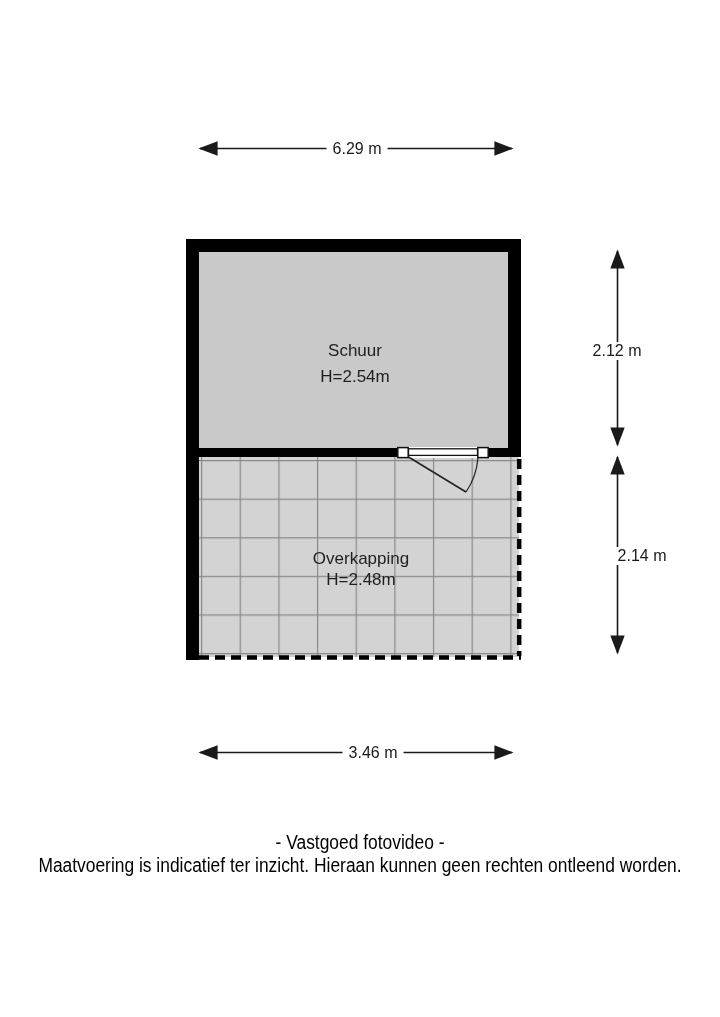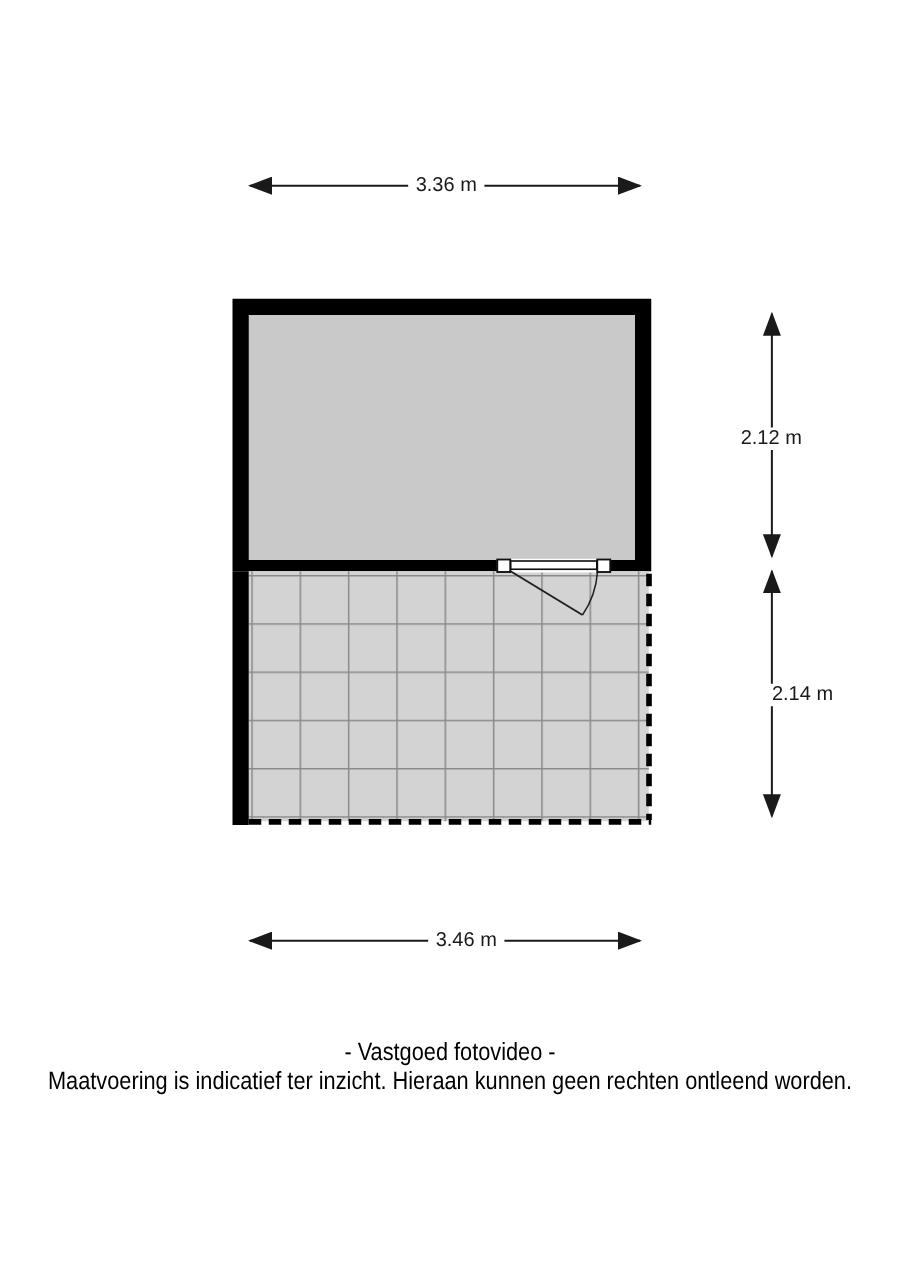--- a/index.html
+++ b/index.html
@@ -49,24 +49,32 @@
       <rect x="397.8" y="447.6" width="10.4" height="10" fill="#ffffff" stroke="#111111" stroke-width="1.5"></rect>
       <rect x="477.8" y="447.6" width="10.4" height="10" fill="#ffffff" stroke="#111111" stroke-width="1.5"></rect>
     </g>
 
     <line x1="200" y1="148.5" x2="512" y2="148.5" stroke="#1a1a1a" stroke-width="1.6" marker-start="url(#ah)" marker-end="url(#ah)"></line>
     <line x1="617.5" y1="251" x2="617.5" y2="445" stroke="#1a1a1a" stroke-width="1.6" marker-start="url(#ah)" marker-end="url(#ah)"></line>
     <line x1="617.5" y1="457" x2="617.5" y2="653" stroke="#1a1a1a" stroke-width="1.6" marker-start="url(#ah)" marker-end="url(#ah)"></line>
     <line x1="200" y1="752.5" x2="512" y2="752.5" stroke="#1a1a1a" stroke-width="1.6" marker-start="url(#ah)" marker-end="url(#ah)"></line>
   </svg>
 
-  <div class="lbl dim" style="left:357px;top:148.5px;">3.36 m</div>
+  <div class="lbl dim" style="left:357px;top:148.5px;">6.29 m</div>
   <div class="lbl dim" style="left:617px;top:351px;">2.12 m</div>
   <div class="lbl dim" style="left:617px;top:556px;margin-left:25px;">2.14 m</div>
   <div class="lbl dim" style="left:357px;top:752.5px;margin-left:16px;">3.46 m</div>
 
+  <div class="lbl room room-schuur">
+    <div>Schuur</div>
+    <div>H=2.54m</div>
+  </div>
+  <div class="lbl room room-overkapping">
+    <div>Overkapping</div>
+    <div>H=2.48m</div>
+  </div>
 
   <div class="footer">
     <div>- Vastgoed fotovideo -</div>
     <div>Maatvoering is indicatief ter inzicht. Hieraan kunnen geen rechten ontleend worden.</div>
   </div>
 
 </div>
 
 </body></html>

